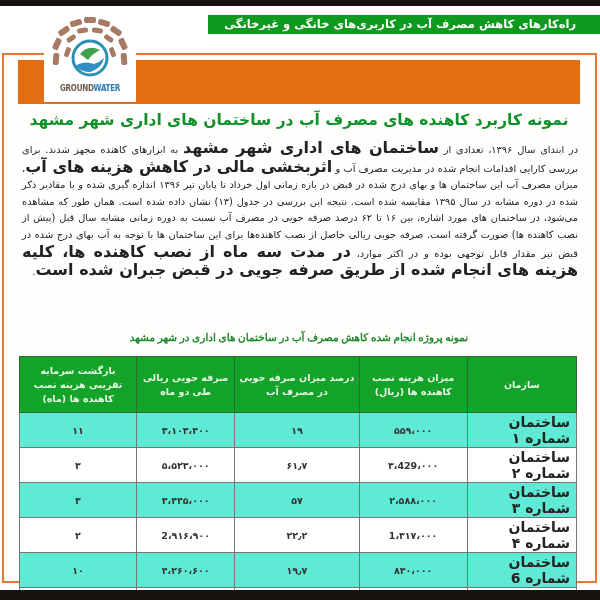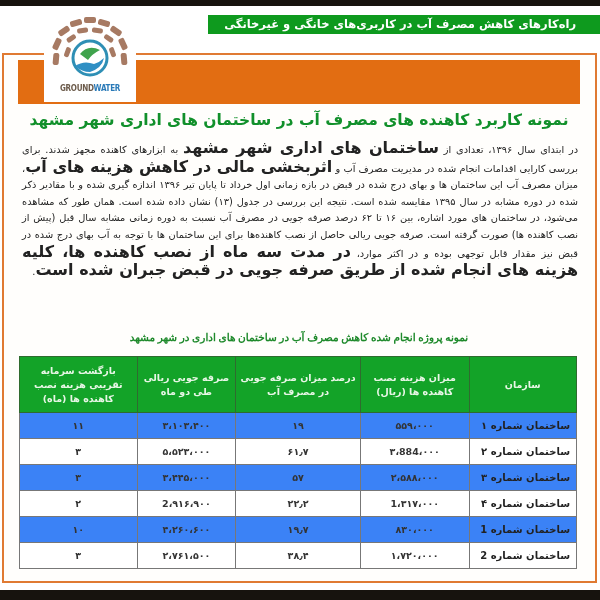--- a/index.html
+++ b/index.html
@@ -51,22 +51,22 @@
     position:absolute; left:19px; top:356px; width:558px;
     border-collapse:collapse; direction:rtl; font-size:9.5px;
   }
   table.data th {
     background:#13a328; color:#e8f6e6; font-weight:bold; border:1px solid #2f6b2f;
     height:55px; font-size:9.5px; line-height:14px; text-align:center; padding:0 4px;
   }
   table.data td {
     border:1px solid #777; height:23px; text-align:center; color:#333; font-weight:bold;
   }
-  table.data td.org { text-align:right; padding-right:6px; color:#222; font-size:10px; }
-  table.data tr.odd td { background:#3b82f6; }
+  table.data td.org { text-align:right; padding-right:6px; color:#222; font-size:14px; }
+  table.data tr.odd td { background:#5eead4; }
   table.data tr.even td { background:#ffffff; }
   .c-org { width:106px; }
   .c-cost { width:107px; }
   .c-pct { width:127px; }
   .c-sav { width:96px;margin-left:13px; }
   .c-pay { width:118px; }
 </style>
 </head>
 <body>
 
@@ -122,41 +122,41 @@
   <tbody>
     <tr class="odd">
       <td class="org">ساختمان شماره ۱</td>
       <td>۵۵۹،۰۰۰</td>
       <td>۱۹</td>
       <td>۳،۱۰۳،۴۰۰</td>
       <td>۱۱</td>
     </tr>
     <tr class="even">
       <td class="org">ساختمان شماره ۲</td>
-      <td>۳،884،۰۰۰</td>
+      <td>۳،429،۰۰۰</td>
       <td>۶۱٫۷</td>
       <td>۵،۵۲۳،۰۰۰</td>
       <td>۳</td>
     </tr>
     <tr class="odd">
       <td class="org">ساختمان شماره ۳</td>
       <td>۲،۵۸۸،۰۰۰</td>
       <td>۵۷</td>
       <td>۳،۴۴۵،۰۰۰</td>
       <td>۳</td>
     </tr>
     <tr class="even">
       <td class="org">ساختمان شماره ۴</td>
       <td>1،۳۱۷،۰۰۰</td>
       <td>۲۲٫۲</td>
       <td>2،۹۱۶،۹۰۰</td>
       <td>۲</td>
     </tr>
     <tr class="odd">
-      <td class="org">ساختمان شماره 1</td>
+      <td class="org">ساختمان شماره 6</td>
       <td>۸۳۰،۰۰۰</td>
       <td>۱۹٫۷</td>
       <td>۴،۲۶۰،۶۰۰</td>
       <td>۱۰</td>
     </tr>
     <tr class="even">
       <td class="org">ساختمان شماره 2</td>
       <td>۱،۷۲۰،۰۰۰</td>
       <td>۳۸٫۴</td>
       <td>۲،۷۶۱،۵۰۰</td>

